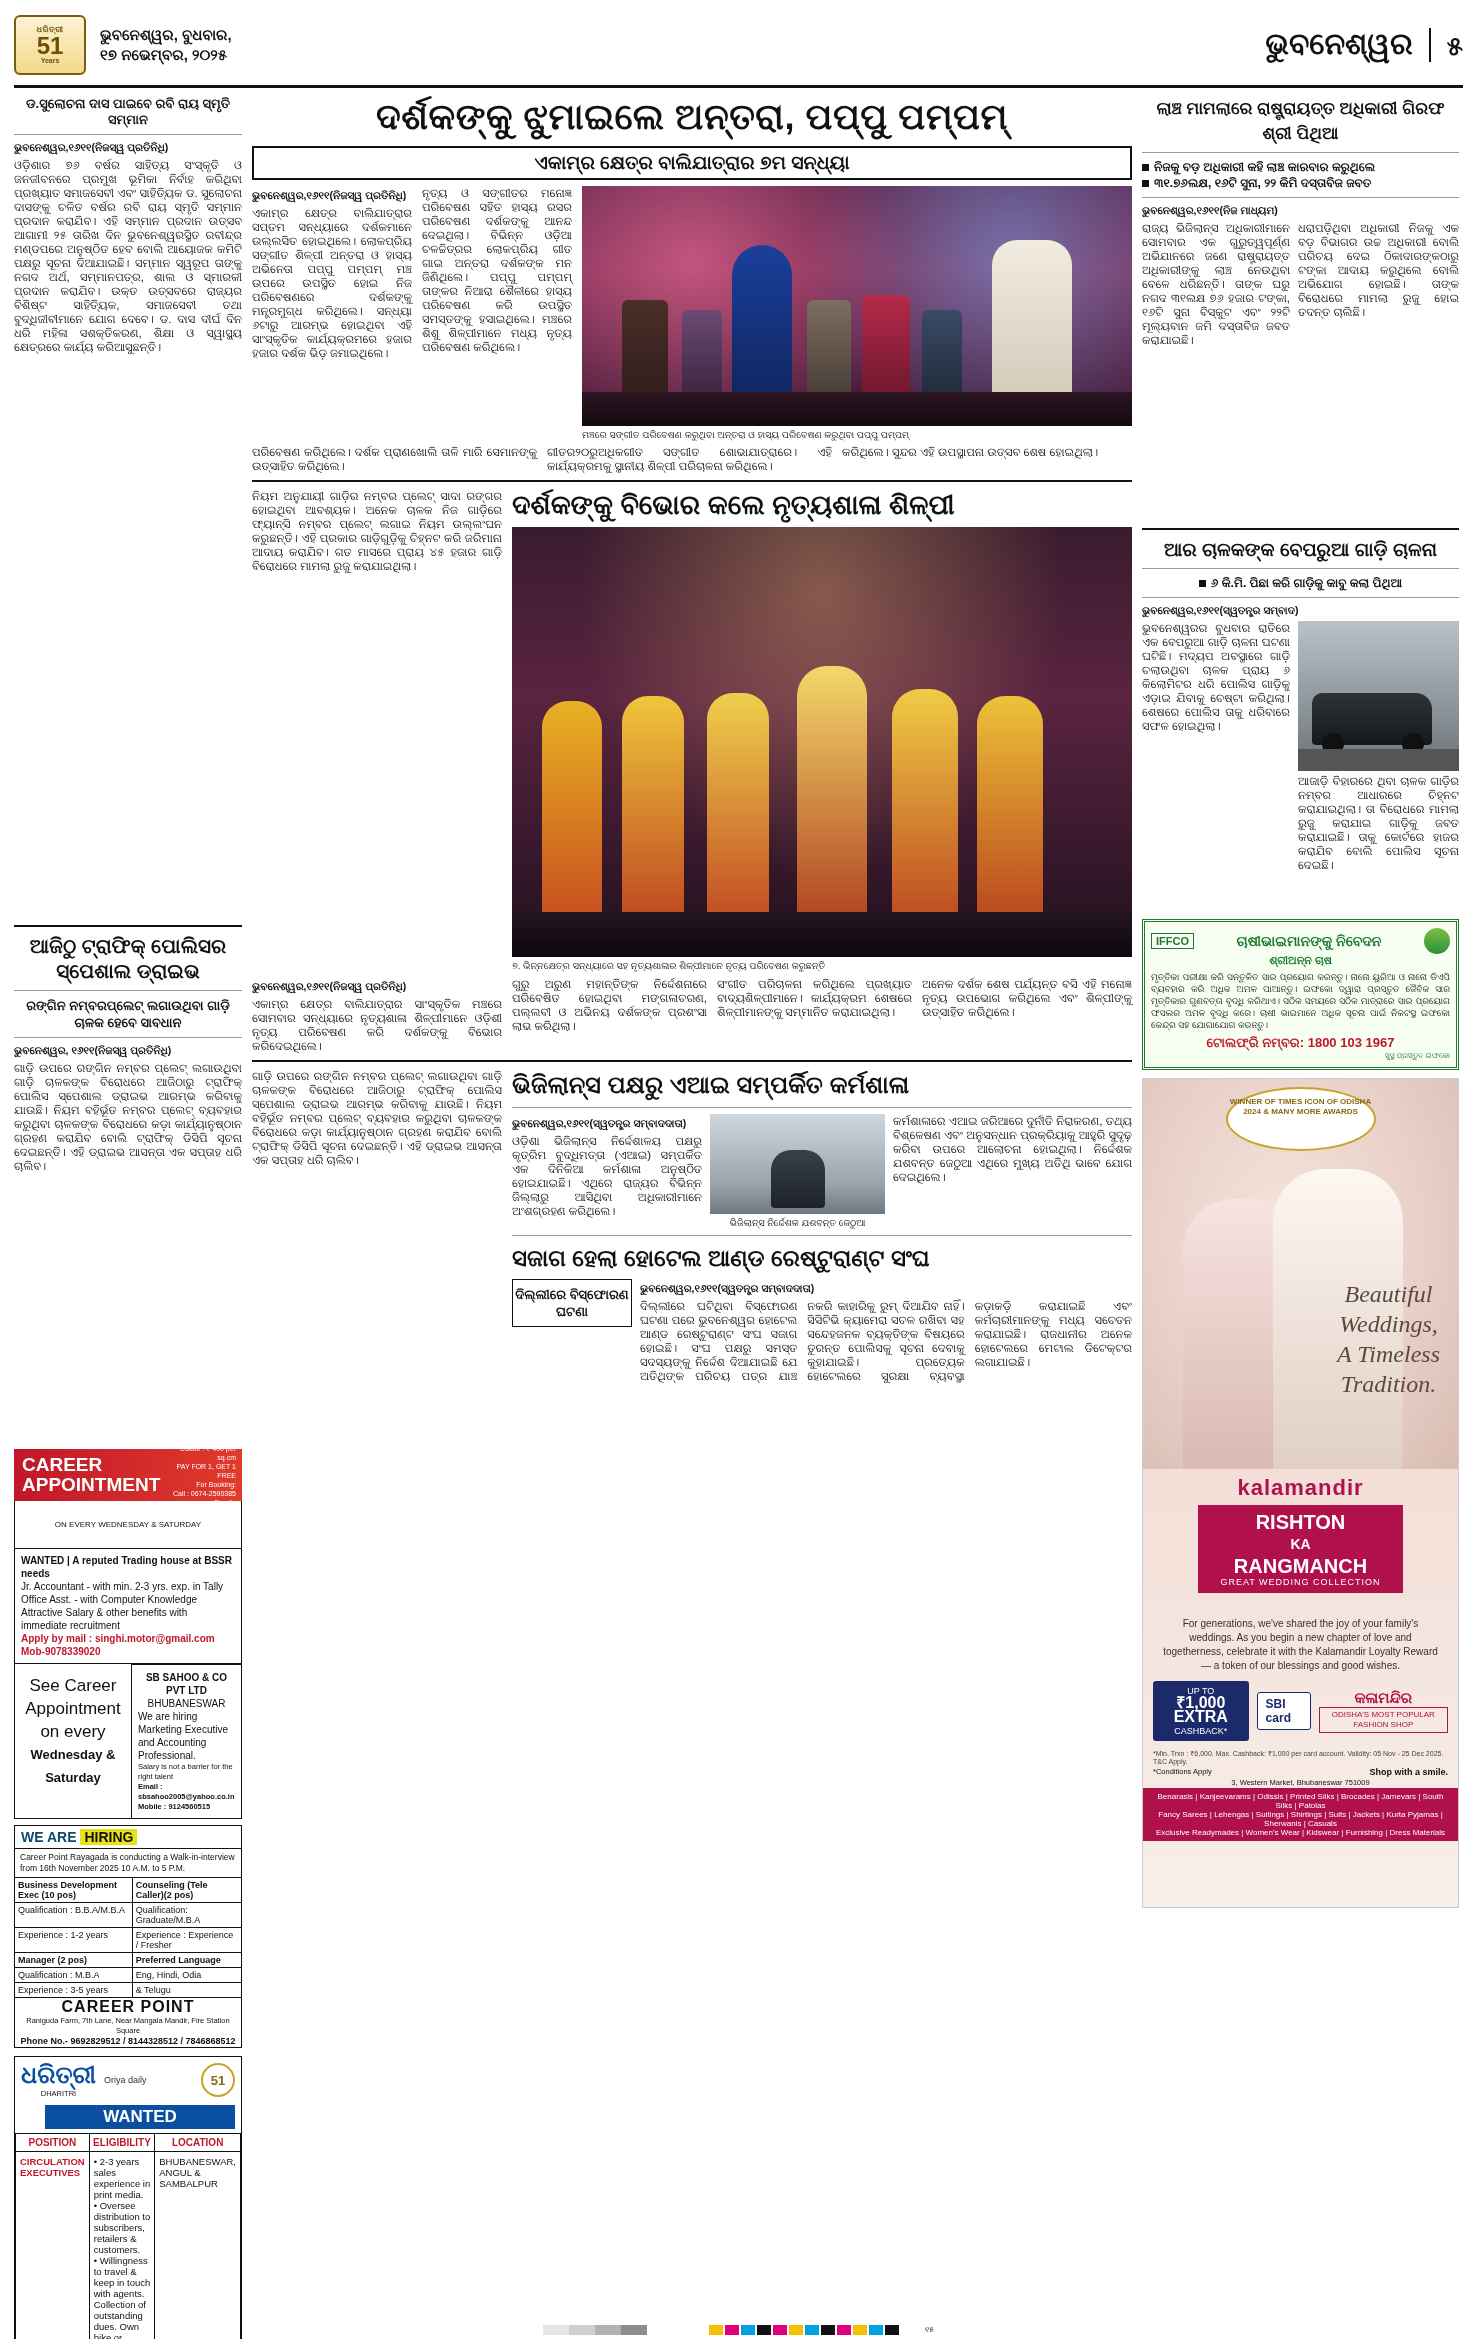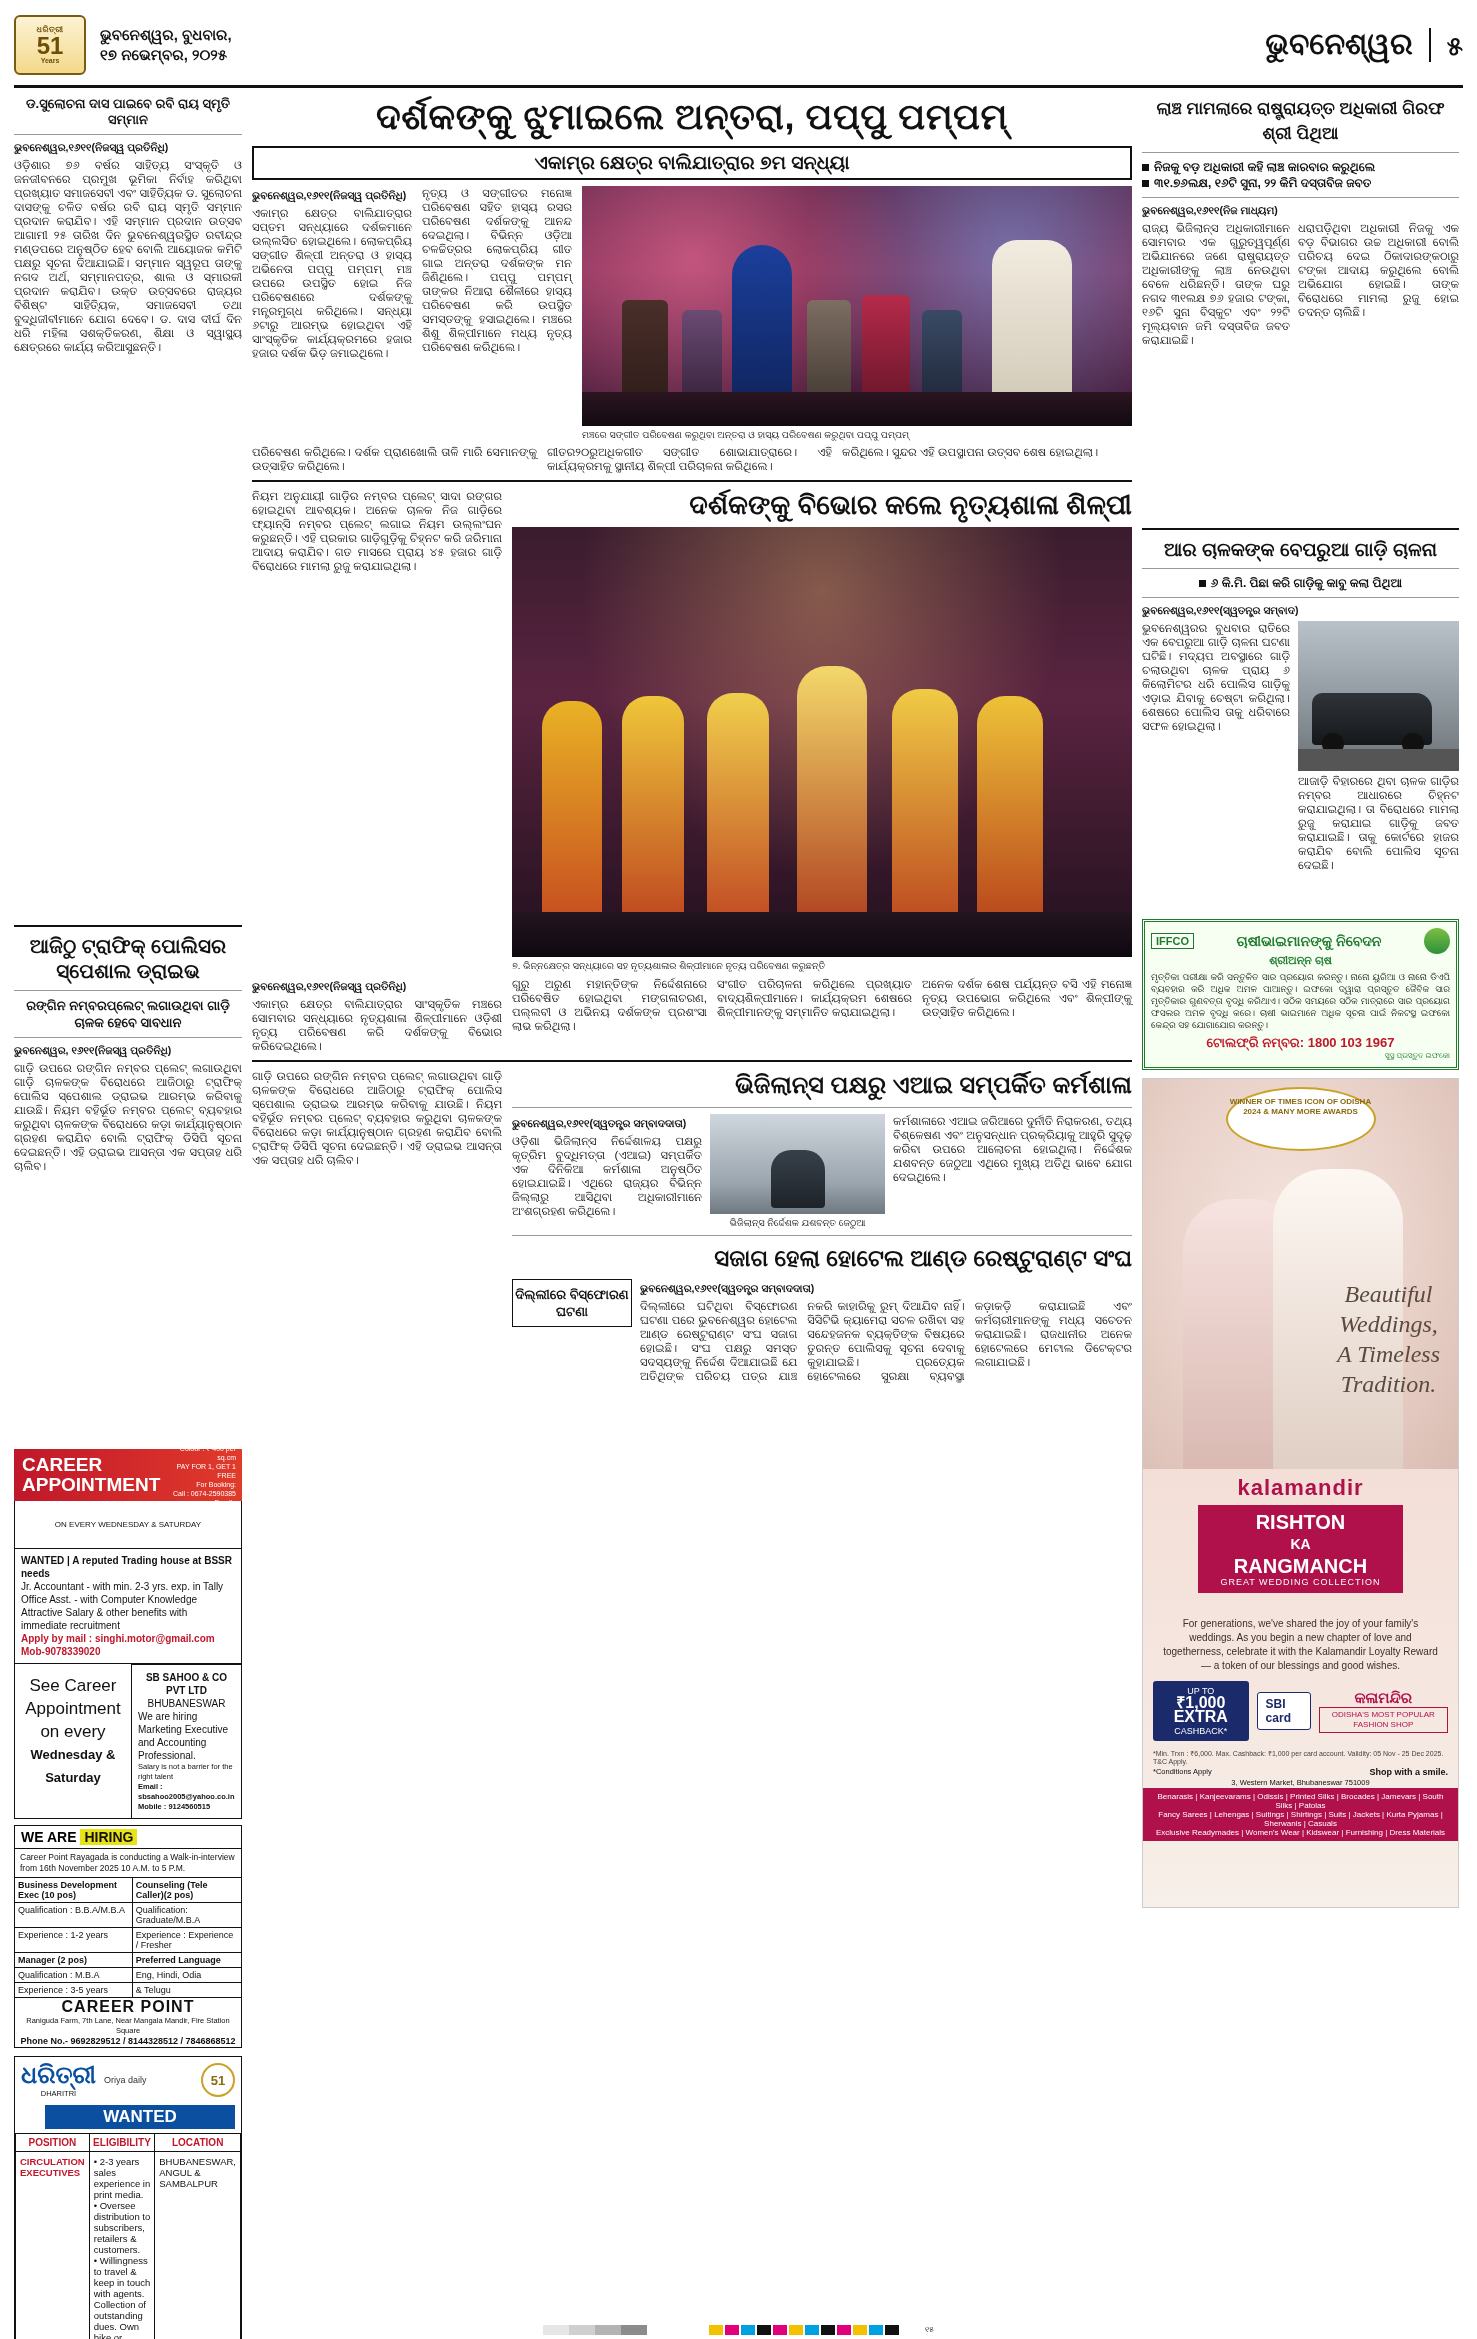--- a/index.html
+++ b/index.html
@@ -40,21 +40,21 @@
   .rule-h { border-top:1px solid #999; margin:6px 0; }
   .rule-b { border-top:2px solid #111; margin:7px 0; }
 
   .hl { font-size:11.5px; line-height:14px; text-align:justify; }
 
   .byline { font-size:13px; font-weight:bold; line-height:16px; }
   .dateline { font-size:10.5px; font-weight:bold; margin:3px 0 4px; }
 
   
   .headline-xl { font-size:36px; font-weight:bold; text-align:center; line-height:42px; letter-spacing:.5px; }
-  .headline-lg { font-size:27px; font-weight:bold; text-align:right; line-height:32px; }
+  .headline-lg { font-size:27px; font-weight:bold; text-align:left; line-height:32px; }
   .headline-md { font-size:20px; font-weight:bold; text-align:center; line-height:25px; }
   .subbar {
     border:2px solid #111; text-align:center; font-size:19px; font-weight:bold;
     padding:4px 0; margin:8px 0 6px;
   }
 
   
   .photo { position:relative; overflow:hidden; background:#333; }
   .cap { font-size:9.5px; line-height:12px; margin-top:3px; text-align:justify; }
 
@@ -236,21 +236,21 @@
           <div class="center">BHUBANESWAR</div>
           <div>We are hiring Marketing Executive and Accounting Professional.</div>
           <div class="tiny">Salary is not a barrier for the right talent</div>
           <div class="tiny bold">Email : sbsahoo2005@yahoo.co.in</div>
           <div class="tiny bold">Mobile : 9124560515</div>
         </div>
       </div>
 
       <div style="margin-top:6px;">
         <div class="hiring-hd">
-          <span style="color:#000000;">WE ARE</span>
+          <span style="color:#0c4a6e;">WE ARE</span>
           <span class="hl2">HIRING</span>
         </div>
         <div style="border:1px solid #111;border-bottom:none;padding:3px 5px;font-size:8.5px;line-height:11px;">Career Point Rayagada is conducting a Walk-in-interview from 16th November 2025 10 A.M. to 5 P.M.</div>
         <table class="tbl">
           <tbody>
               <tr>
                 <td class="bold">Business Development Exec (10 pos)</td>
                 <td class="bold">Counseling (Tele Caller)(2 pos)</td>
               </tr>
           <tr>

